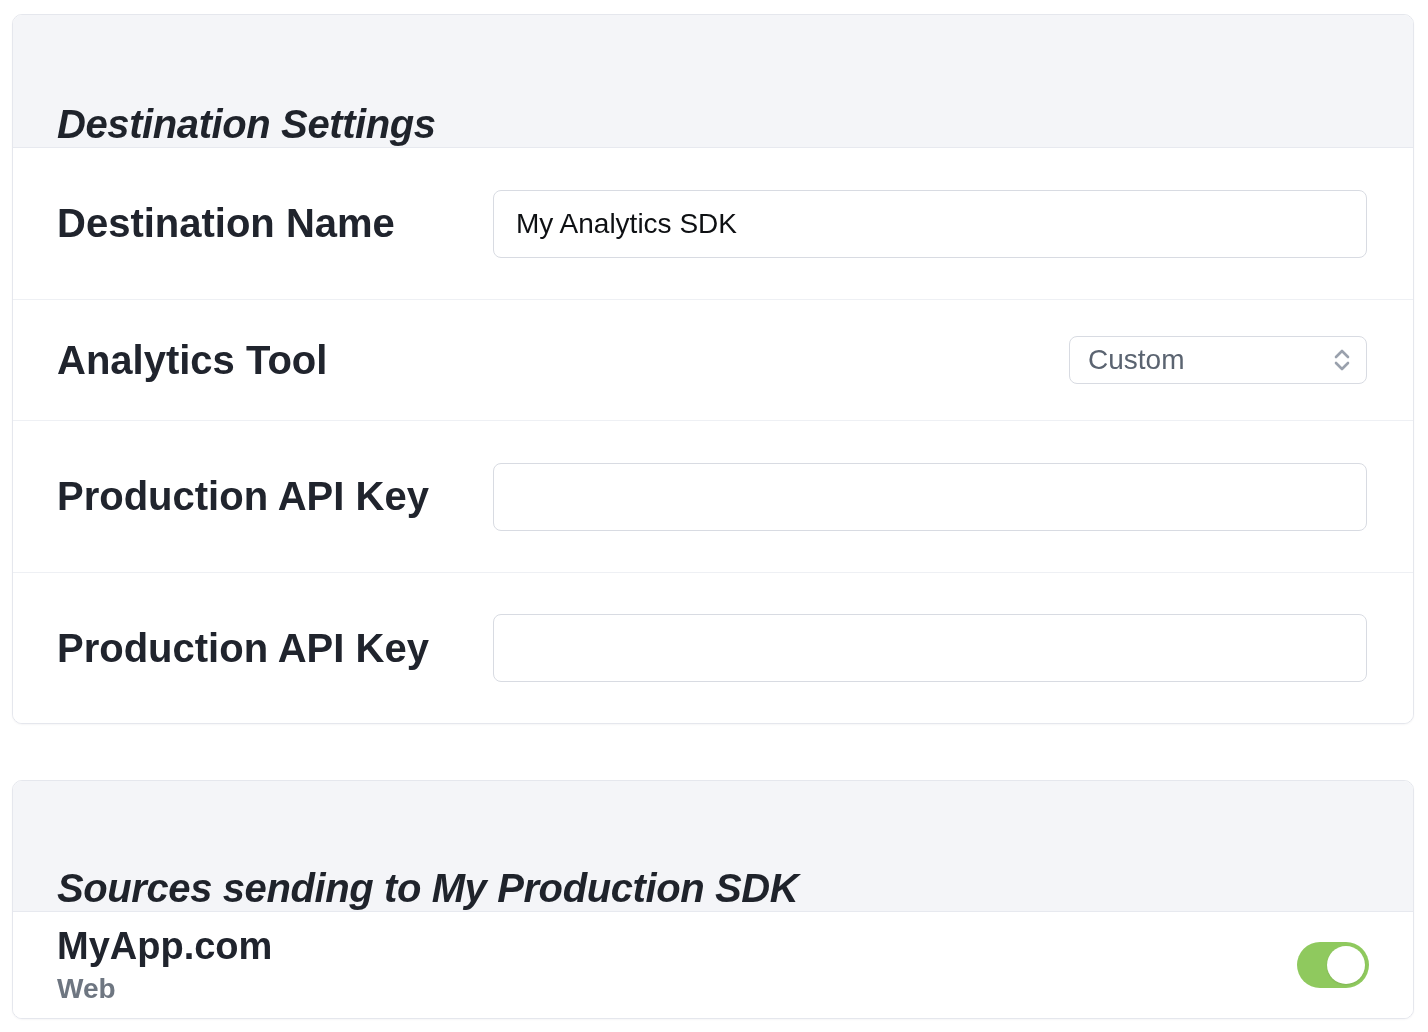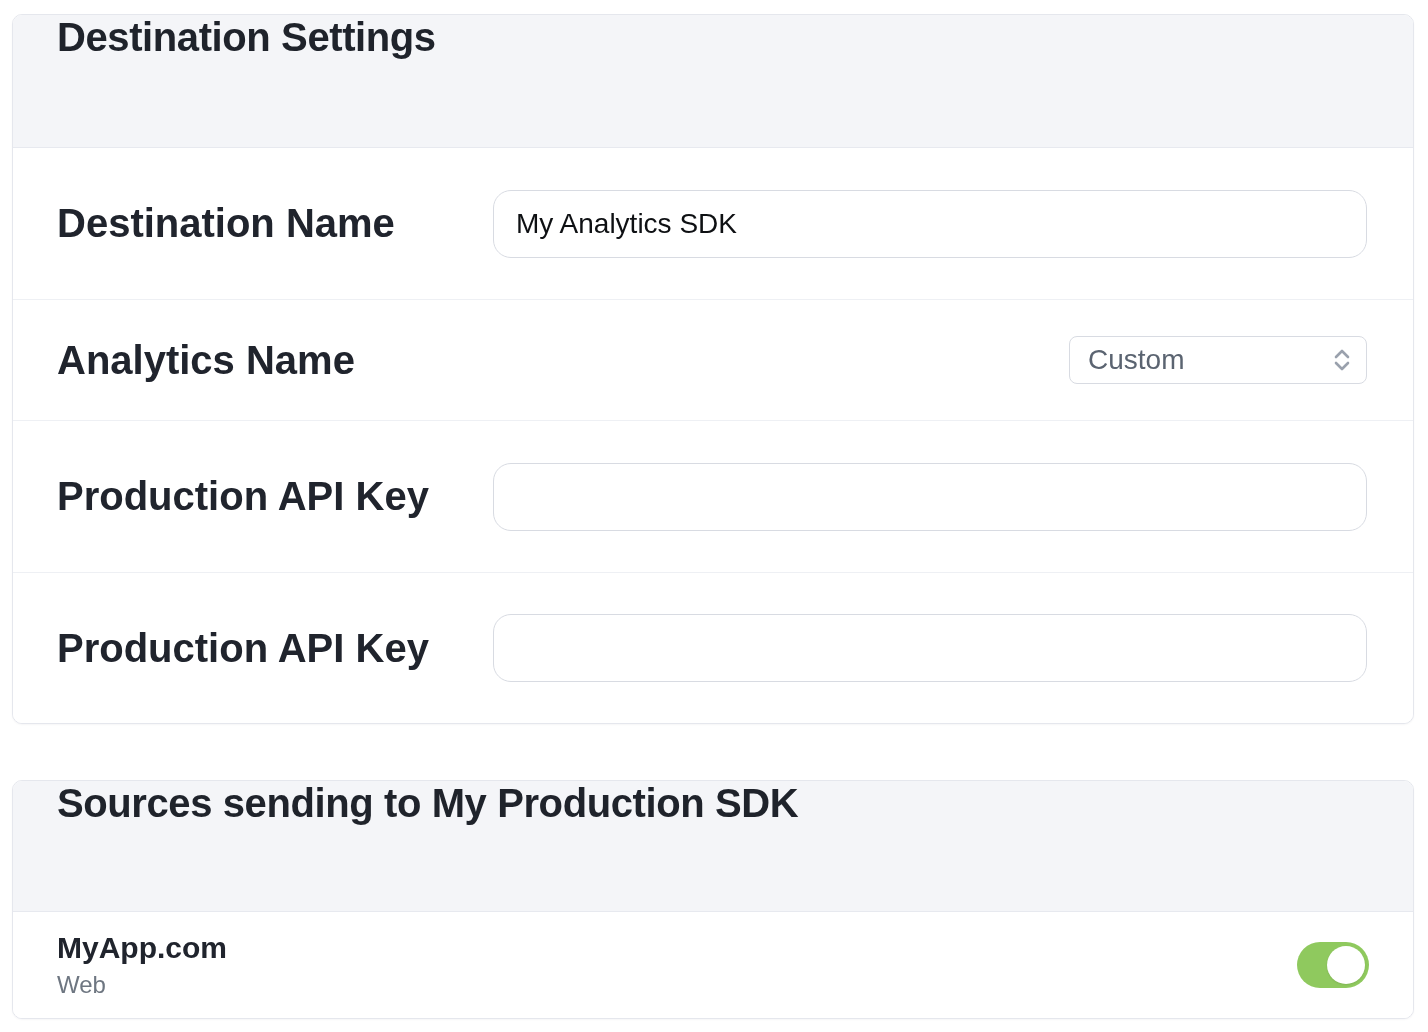--- a/index.html
+++ b/index.html
@@ -18,21 +18,21 @@
     background: #ffffff;
     box-shadow: 0 1px 2px rgba(16,24,40,0.04);
     overflow: hidden;
   }
   .card-destination { margin-top: 14px; }
   .card-sources { margin-top: 56px; }
   .card-header {
     background: #f4f5f8;
     border-bottom: 1px solid #e7e9ef;
     padding: 0 44px;
-    display: flex; align-items: flex-start;
+    display: flex; align-items: flex-end; font-style: italic;
   }
   .card-destination .card-header { height: 133px; }
   .card-sources .card-header { height: 131px; }
   .card-title {
     margin: 0;
     font-size: 40px; font-weight: 700;
     letter-spacing: -0.4px;
     color: #1f232b;
   }
   .form-row {
@@ -47,21 +47,21 @@
   .row-h-last { height: 150px; }
   .row-label {
     width: 436px; flex-shrink: 0;
     font-size: 40px; font-weight: 700;
     color: #20242d;
   }
   .row-control { flex: 1; display: flex; align-items: center; }
   .text-input {
     width: 100%; height: 68px;
     border: 1px solid #d8dbe2;
-    border-radius: 18px;
+    border-radius: 8px;
     padding: 0 22px;
     font-family: inherit;
     font-size: 28px;
     color: #0e1013;
     background: #ffffff;
     outline: none;
   }
   .select-box {
     margin-left: auto;
     width: 298px; height: 48px;
@@ -77,29 +77,30 @@
   }
   .select-chevron { display: flex; align-items: center; }
   .source-row {
     display: flex; align-items: center; justify-content: space-between;
     padding: 0 44px;
     height: 106px;
     background: #ffffff;
   }
   .source-info { display: flex; flex-direction: column; }
   .source-name {
-    font-size: 30px; font-weight: 700;
+    font-size: 38px; font-weight: 700;
     color: #20242d;
     line-height: 1.15;
   }
   .source-type {
-    font-size: 24px;
+    font-size: 28px;
     color: #6e7681;
     margin-top: 5px;
     line-height: 1.15;
+    font-weight: bold;
   }
   .toggle {
     position: relative;
     width: 72px; height: 46px;
     border-radius: 23px;
     background: #cfd4dc;
     cursor: pointer;
     flex-shrink: 0;
   }
   .toggle.on { background: #8fc95e; }
@@ -122,21 +123,21 @@
   </header>
 
   <div class="form-row row-h-tall">
     <div class="row-label">Destination Name</div>
     <div class="row-control">
       <input class="text-input" type="text" value="My Analytics SDK" style="">
     </div>
   </div>
 
   <div class="form-row row-h-short">
-    <div class="row-label">Analytics Name</div>
+    <div class="row-label">Analytics Tool</div>
     <div class="row-control">
       <div class="select-box">
         <span>Custom</span>
         <span class="select-chevron">
           <svg width="20" height="28" viewBox="0 0 20 28" fill="none">
             <path d="M4 11 L10 5 L16 11" stroke="#9aa1ad" stroke-width="2.6" stroke-linecap="round" stroke-linejoin="round"></path>
             <path d="M4 17 L10 23 L16 17" stroke="#9aa1ad" stroke-width="2.6" stroke-linecap="round" stroke-linejoin="round"></path>
           </svg>
         </span>
       </div>

